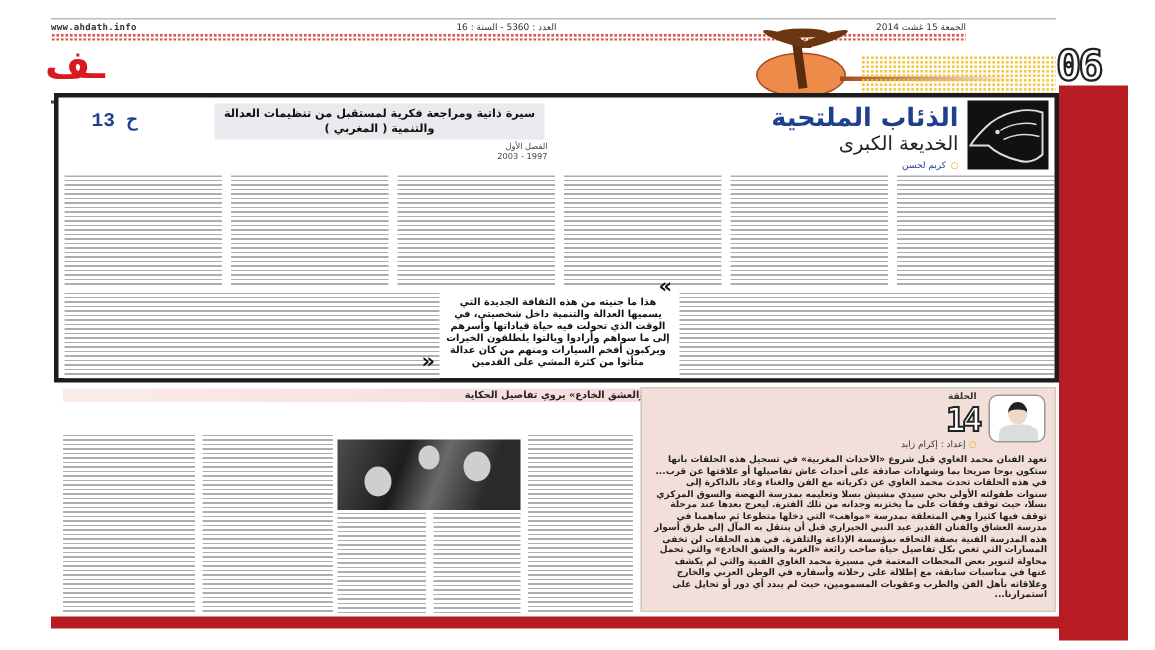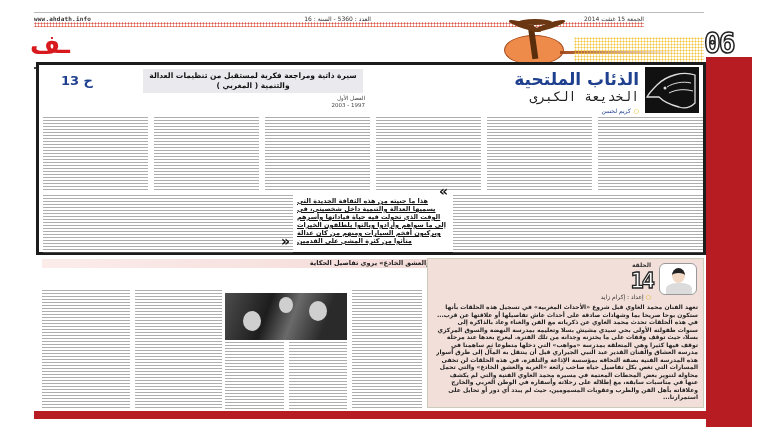--- a/index.html
+++ b/index.html
@@ -32,30 +32,30 @@
 
   
   .red-right { position: absolute; left: 672px; top: 45px; width: 46px; height: 370px; background: #b71c22; }
   .red-bottom { position: absolute; left: 0px; top: 399px; width: 718px; height: 8px; background: #b71c22; }
 
   
   .top-box { position: absolute; left: 2px; top: 50px; width: 670px; height: 193px; border: 3px solid #1c1c1c; background: #fff; }
   .wolf { position: absolute; right: 4px; top: 2px; width: 54px; height: 46px; background: #111; }
   .wolf svg { width: 100%; height: 100%; }
   .title-main { position: absolute; right: 64px; top: 4px; font-size: 17px; font-weight: bold; color: #1f3f8f; direction: rtl; }
-  .title-sub { position: absolute; right: 64px; top: 24px; font-size: 13px; color: #222; direction: rtl; font-family: Liberation Mono, monospace; }
+  .title-sub { position: absolute; right: 64px; top: 24px; font-size: 13px; color: #222; direction: rtl; }
   .byline { position: absolute; right: 64px; top: 42px; font-size: 6px; color: #1f3f8f; direction: rtl; }
   .byline .dot { color: #e0b000; margin-left: 3px; }
   .series { position: absolute; left: 104px; top: 4px; width: 220px; background: #e9e9ee; padding: 2px 4px; font-size: 7.5px; font-weight: bold; text-align: center; direction: rtl; color: #111; line-height: 10px; }
-  .episode-badge { position: absolute; left: 22px; top: 8px; font-size: 13px; font-weight: bold; color: #1f3f8f; direction: rtl; }
+  .episode-badge { position: absolute; left: 22px; top: 8px; font-size: 13px; font-weight: bold; color: #1f3f8f; direction: rtl; font-family: Liberation Mono, monospace; }
   .chapter { position: absolute; left: 246px; top: 30px; font-size: 5.5px; color: #444; direction: rtl; text-align: right; width: 80px; line-height: 7px; }
   .columns { position: absolute; top: 52px; height: 120px; display: flex; flex-direction: row-reverse; gap: 6px; }
   .columns.top-cols { left: 4px; width: 660px; }
   .col { flex: 1; background-image: repeating-linear-gradient(180deg, #6b6b6b 0 1px, transparent 1px 3px); opacity: .55; }
-  .pull-quote { position: absolute; left: 258px; top: 132px; width: 150px; font-size: 6.5px; font-weight: bold; direction: rtl; text-align: left; line-height: 8px; color: #111; text-decoration: underline; }
+  .pull-quote { position: absolute; left: 258px; top: 132px; width: 150px; font-size: 6.5px; font-weight: bold; direction: rtl; text-align: center; line-height: 8px; color: #111; }
   .quote-mark { position: absolute; font-size: 14px; font-weight: bold; color: #111; }
   .bottom-quote-area { position: absolute; left: 4px; top: 130px; width: 250px; height: 58px; background-image: repeating-linear-gradient(180deg, #6b6b6b 0 1px, transparent 1px 3px); opacity: .55; }
   .bottom-quote-right { position: absolute; left: 414px; top: 130px; width: 250px; height: 58px; background-image: repeating-linear-gradient(180deg, #6b6b6b 0 1px, transparent 1px 3px); opacity: .55; }
 
   
   .kicker { position: absolute; left: 8px; top: 247px; width: 440px; height: 9px; background: linear-gradient(90deg,#fbecea,#f3d9d6); font-size: 6.5px; font-weight: bold; direction: rtl; text-align: right; padding-right: 4px; color: #222; }
   .headline { position: absolute; left: 8px; top: 258px; width: 378px; font-size: 15px; font-weight: bold; direction: rtl; text-align: right; color: #111; }
   .bcols { position: absolute; top: 278px; height: 120px; display: flex; flex-direction: row-reverse; gap: 5px; }
   .photo { position: absolute; left: 191px; top: 281px; width: 122px; height: 47px; background: linear-gradient(110deg,#4d4d4d,#1d1d1d 35%,#6a6a6a 55%,#2a2a2a 80%); }
   .photo .face { position: absolute; border-radius: 50%; background: #cfcfcf; }

